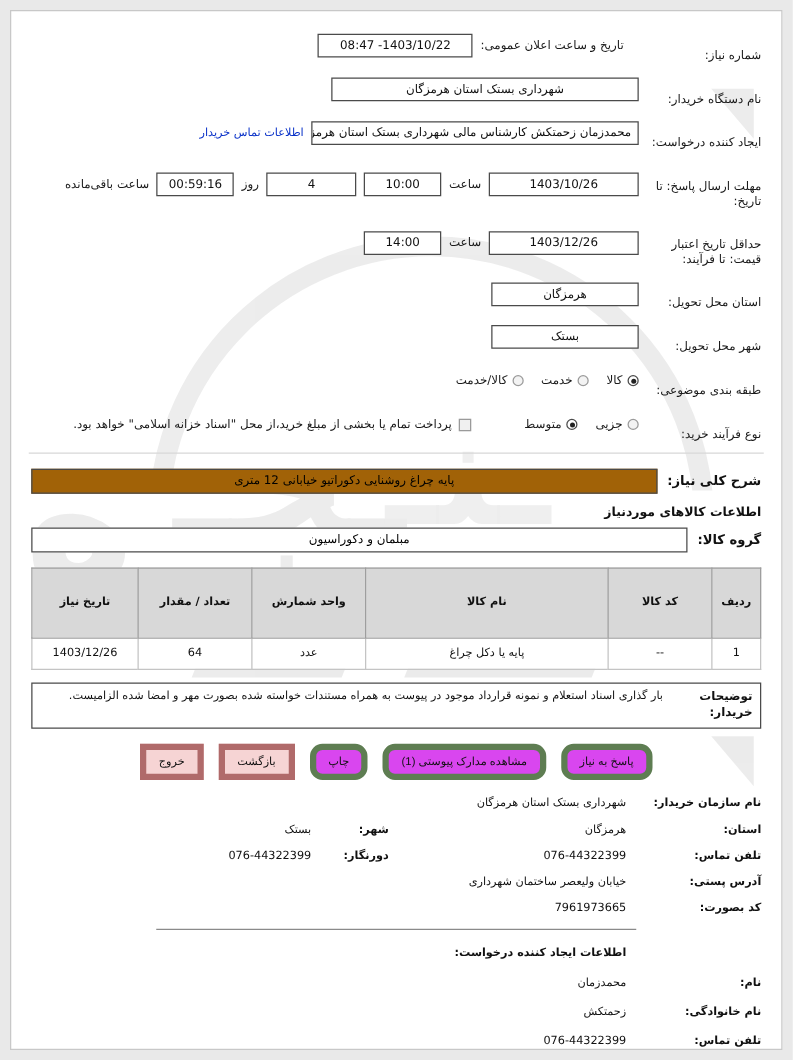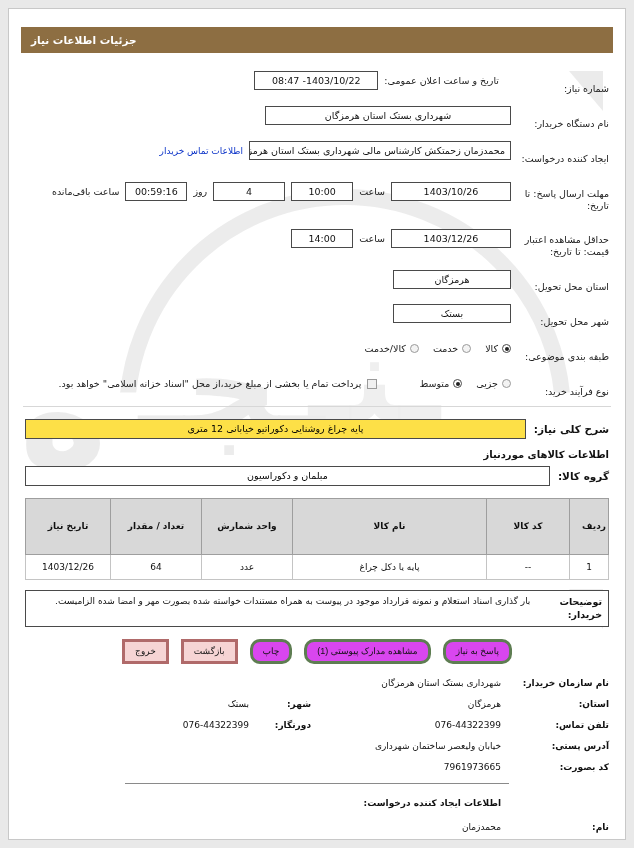--- a/index.html
+++ b/index.html
@@ -182,21 +182,21 @@
   .sum-row { display:flex; align-items:center; gap:8px; margin-top: 12px; }
   .sum-lbl { font-size: 10.5px; font-weight: bold; color:#111; white-space: nowrap; }
   .sum-fld {
     border: 1px solid #4a4a4a;
     height: 20px;
     line-height: 18px;
     flex: 1;
     font-size: 9.5px;
     text-align: center;
     box-sizing: border-box;
-    background:#fde047;
+    background:#a16207;
   }
   .sec-title {
     font-size: 10px;
     font-weight: bold;
     margin: 10px 0 6px 0;
     text-align: right;
     color:#111;
   }
   .group-row { display:flex; align-items:center; gap:8px; }
   .group-lbl { font-size: 10.5px; font-weight:bold; white-space:nowrap; color:#111;}
@@ -266,21 +266,21 @@
   
   .btnbar {
     display: flex;
     justify-content: center;
     gap: 12px;
     margin: 12px 0 0 0;
     direction: rtl;
   }
   .btn {
     font-size: 9px;
-    border: 3px solid #4c1d95;
+    border: 5px solid #4c1d95;
     padding: 3px 10px;
     background: #e4f2e0;
     cursor: pointer;
     white-space: nowrap;
     color:#111;
     line-height: 13px;
   }
   .btn.green { background: #d946ef; border-color:#5e7d52;border-radius:10px; }
   .btn.red   { background: #f6d4d4; border-color:#b06a6a; }
 
@@ -350,25 +350,20 @@
       <div class="wm-text wm2">ـجـ</div>
       <div class="wm-text wm3">ـنـ</div>
       <div class="wm-tri" style="left:560px; top:62px;"></div>
       <div class="wm-tri" style="left:560px; top:580px;"></div>
       <div class="wm-shape" style="left:150px; top:505px; width:120px; height:28px; transform:skewX(-22deg);"></div>
       <div class="wm-shape" style="left:320px; top:505px; width:150px; height:28px; transform:skewX(-22deg);"></div>
     </div>
 
     <div class="content">
 
-      <div class="bar-wrap" style="margin-top:18px;">
-        <div class="bar">
-          <span class="bar-label">جزئیات اطلاعات نیاز</span>
-        </div>
-      </div>
 
       <div class="form-area">
 
         <div class="frow">
           <div class="lbl">شماره نیاز:</div>
           <div class="mini-lbl" style="margin-right:12px;">تاریخ و ساعت اعلان عمومی:</div>
           <div class="fld w-pub">1403/10/22- 08:47</div>
         </div>
 
         <div class="frow">
@@ -387,21 +382,21 @@
           <div class="fld w-date">1403/10/26</div>
           <span class="mini-lbl">ساعت</span>
           <div class="fld w-time">10:00</div>
           <div class="fld w-days">4</div>
           <span class="mini-lbl">روز</span>
           <div class="fld w-remain">00:59:16</div>
           <span class="mini-lbl">ساعت باقی‌مانده</span>
         </div>
 
         <div class="frow">
-          <div class="lbl">حداقل مشاهده اعتبار قیمت: تا تاریخ:</div>
+          <div class="lbl">حداقل تاریخ اعتبار قیمت: تا فرآیند:</div>
           <div class="fld w-date">1403/12/26</div>
           <span class="mini-lbl">ساعت</span>
           <div class="fld w-time">14:00</div>
         </div>
 
         <div class="frow">
           <div class="lbl">استان محل تحویل:</div>
           <div class="fld w-prov">هرمزگان</div>
         </div>
 
@@ -447,21 +442,21 @@
         <div class="sec-title">اطلاعات کالاهای موردنیاز</div>
 
         <div class="group-row">
           <span class="group-lbl">گروه کالا:</span>
           <div class="group-fld">مبلمان و دکوراسیون</div>
         </div>
 
         <table class="goods">
           <thead>
             <tr>
-              <th style="width:34px;text-align:right;">ردیف</th>
+              <th style="width:34px;">ردیف</th>
               <th style="width:78px;">کد کالا</th>
               <th>نام کالا</th>
               <th style="width:86px;">واحد شمارش</th>
               <th style="width:86px;">تعداد / مقدار</th>
               <th style="width:80px;">تاریخ نیاز</th>
             </tr>
           </thead>
           <tbody>
             <tr>
               <td>1</td>

